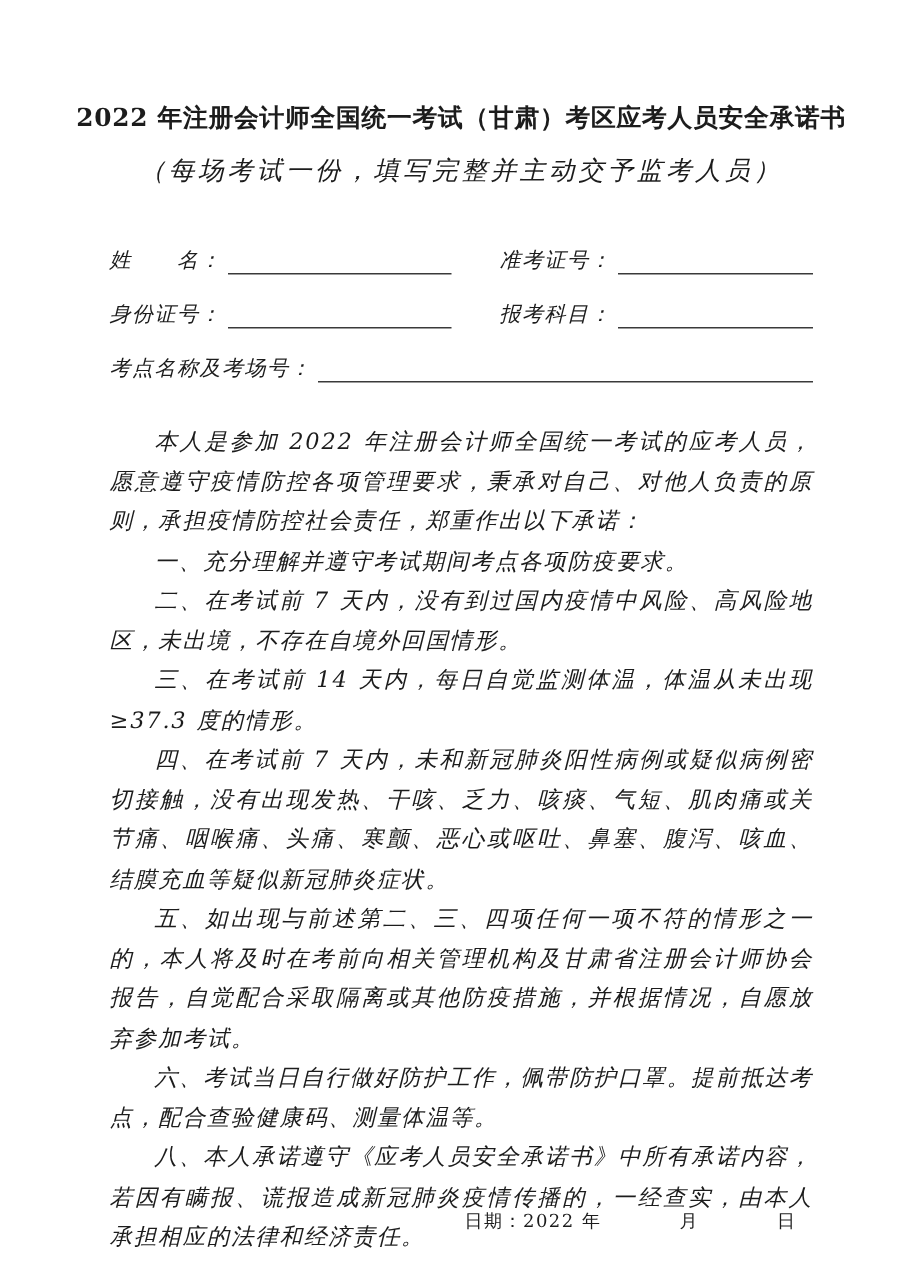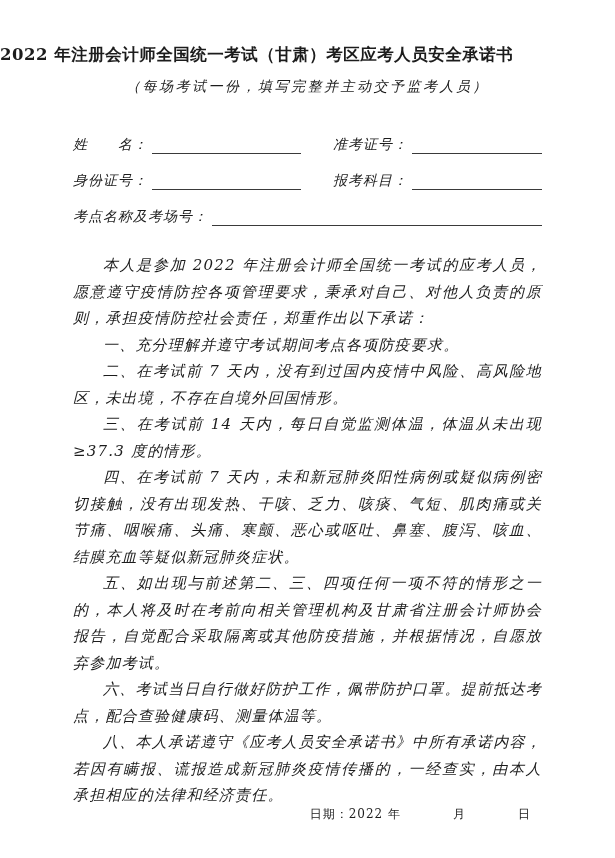--- a/index.html
+++ b/index.html
@@ -12,31 +12,31 @@
     width: 615px;
     height: 858px;
     margin: 0 auto;
     background: #ffffff;
     color: #1c1c1c;
     font-family: "DejaVu Serif", "Liberation Serif", serif;
     overflow: hidden;
     box-sizing: border-box;
   }
   .doc-title {
-    padding-top: 44px;
-    text-align: left;
+    padding-top: 68px;
+    text-align: center;
     font-size: 16.5px;
     font-weight: bold;
     letter-spacing: 0.5px;
     line-height: 22px;
   }
   .doc-subtitle {
     margin-top: 12px;
     text-align: center;
-    font-size: 14px;
+    font-size: 17px;
     letter-spacing: 2.5px;
     font-style: italic;
   }
   .form-area {
     margin: 38px 73px 0 73px;
     font-size: 14px;
     font-style: italic;
     letter-spacing: 1px;
   }
   .form-row {

